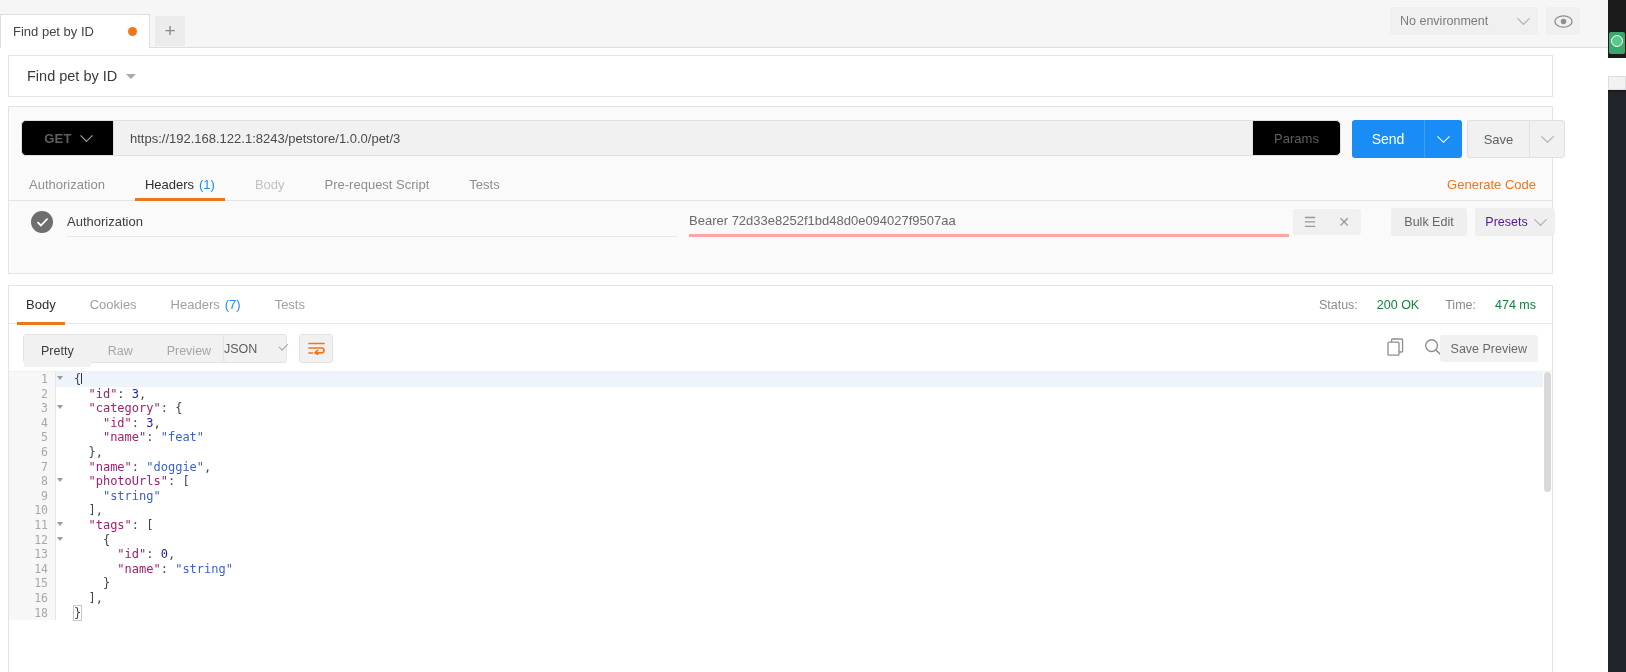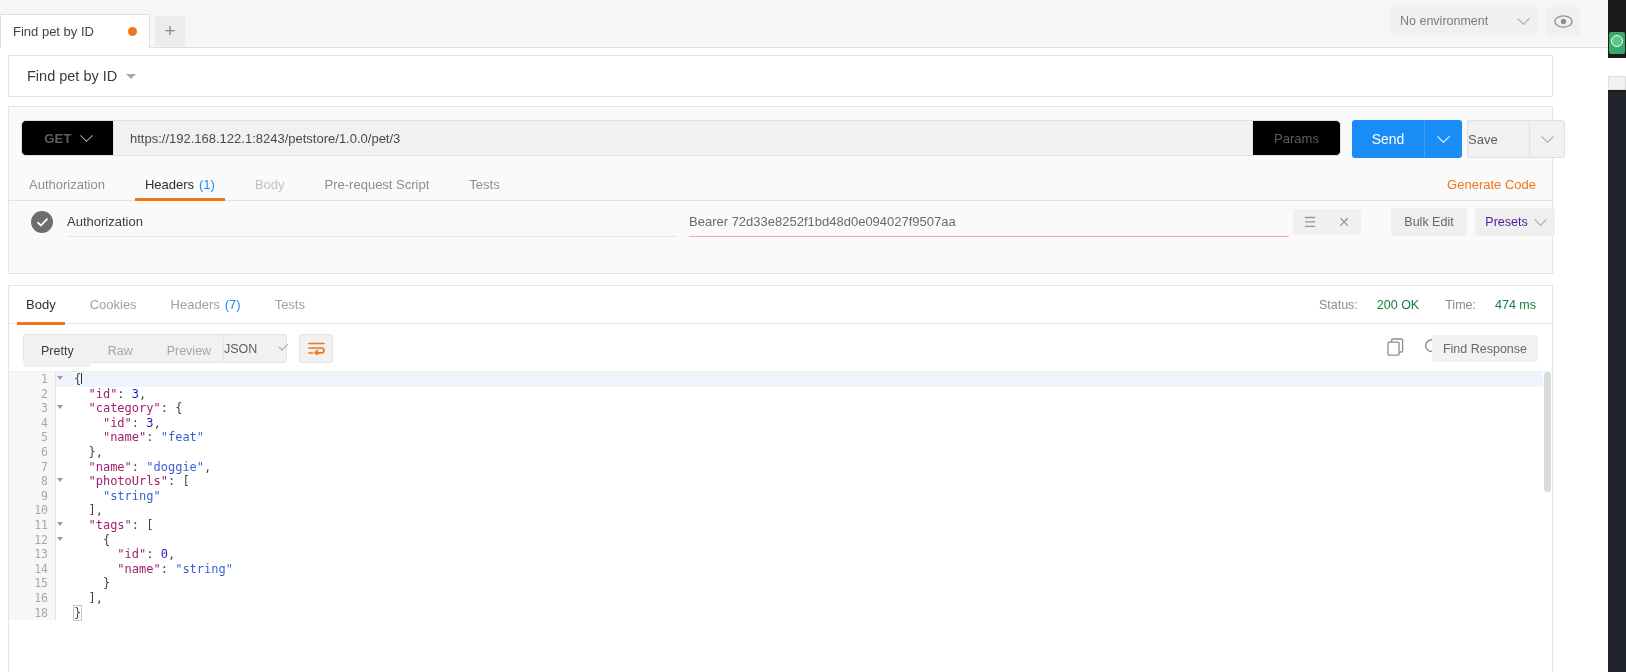--- a/index.html
+++ b/index.html
@@ -73,21 +73,21 @@
   .send-grp { position:absolute; left:1343px; top:13px; height:38px; display:flex; }
   .send-btn { width:72px; background:#1a8cf5; color:#fff; font-size:14px;
     display:flex; align-items:center; justify-content:center;
     border-radius:3px 0 0 3px; cursor:pointer; }
   .send-caret { width:38px; background:#1a8cf5; border-left:1px solid #3c9ef7;
     border-radius:0 3px 3px 0; display:flex; align-items:center; justify-content:center; cursor:pointer; }
   .chev-w { width:9px; height:9px; border-right:1.6px solid #ffffff;
     border-bottom:1.6px solid #ffffff; transform:rotate(45deg) translate(-2px,-2px); }
   .save-grp { position:absolute; left:1458px; top:13px; height:38px; display:flex; }
   .save-btn { width:62px; background:#f1f1f1; border:1px solid #e0e0e0; border-right:none;
-    border-radius:3px 0 0 3px; display:flex; align-items:center; justify-content:flex-start;
+    border-radius:3px 0 0 3px; display:flex; align-items:center; justify-content:center;
     font-size:13px; color:#5e5e5e; cursor:pointer; }
   .save-caret { width:36px; background:#f1f1f1; border:1px solid #e0e0e0;
     border-radius:0 3px 3px 0; display:flex; align-items:center; justify-content:center; cursor:pointer; }
 
   
   .tabs { position:absolute; left:0; top:62px; width:1543px; height:32px;
     border-bottom:1px solid #e4e4e4; display:flex; align-items:flex-end; }
   .tab { height:32px; padding:0 20px; display:flex; align-items:center;
     font-size:13px; color:#8e8e8e; cursor:pointer; position:relative; }
   .tab.active { color:#2e2e2e; }
@@ -102,21 +102,21 @@
   .kv-area { position:absolute; left:12px; top:100px; width:1520px; }
   .kv-row { position:relative; height:30px; display:flex; align-items:center; }
   .kv-check { position:absolute; left:10px; top:4px; width:22px; height:22px;
     border-radius:50%; background:#6e6e6e; display:flex; align-items:center;
     justify-content:center; cursor:pointer; }
   .kv-check svg { display:block; }
   .kv-key { position:absolute; left:46px; top:0; width:610px; height:30px;
     border-bottom:1px solid #e7e7e7; display:flex; align-items:center;
     font-size:13px; color:#3d3d3d; cursor:text; }
   .kv-val { position:absolute; left:668px; top:0; width:600px; height:30px;
-    border-bottom:1px solid #fca5a5; display:flex; align-items:center;
+    border-bottom:3px solid #fca5a5; display:flex; align-items:center;
     font-size:13px; color:#6a6a6a; cursor:text; }
   .kv-key.ph, .kv-val.ph { color:#b9b9b9; }
   .kv-actions { position:absolute; left:1272px; top:2px; width:68px; height:26px;
     background:#f0f0f0; border-radius:3px; display:flex; align-items:center;
     justify-content:space-around; }
   .ic-btn { cursor:pointer; display:flex; align-items:center; justify-content:center;
     width:24px; height:22px; color:#9a9a9a; font-size:14px; }
   .bulk-btn { position:absolute; left:1370px; top:1px; width:76px; height:28px;
     background:#efefef; border-radius:3px; display:flex; align-items:center;
     justify-content:center; font-size:12.5px; color:#666; cursor:pointer; }
@@ -364,21 +364,21 @@
           <rect x="1" y="4.2" width="11" height="13" rx="1" fill="#fff" stroke="#8e8e8e" stroke-width="1.3"></rect>
         </svg>
       </div>
       <div class="search-ic">
         <svg width="18" height="18" viewBox="0 0 18 18">
           <circle cx="7.6" cy="7.6" r="5.9" fill="none" stroke="#8e8e8e" stroke-width="1.4"></circle>
           <path d="M12.1 12.1 L17 17" stroke="#8e8e8e" stroke-width="1.5" stroke-linecap="round"></path>
         </svg>
       </div>
       <div class="save-resp">
-        <span>Find Response</span>
+        <span>Save Preview</span>
       </div>
     </div>
 
     <div class="editor" id="editor">
         <div class="code-line hl">
           <div class="gutter">1<span class="fold"></span></div>
           <div class="ctext"><span></span><span class="p">{</span><span class="caret1"></span></div>
         </div>
         <div class="code-line">
           <div class="gutter">2</div>

